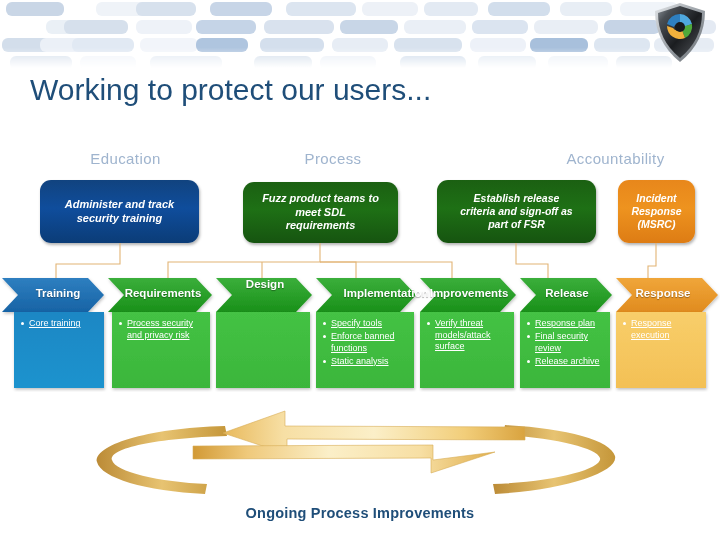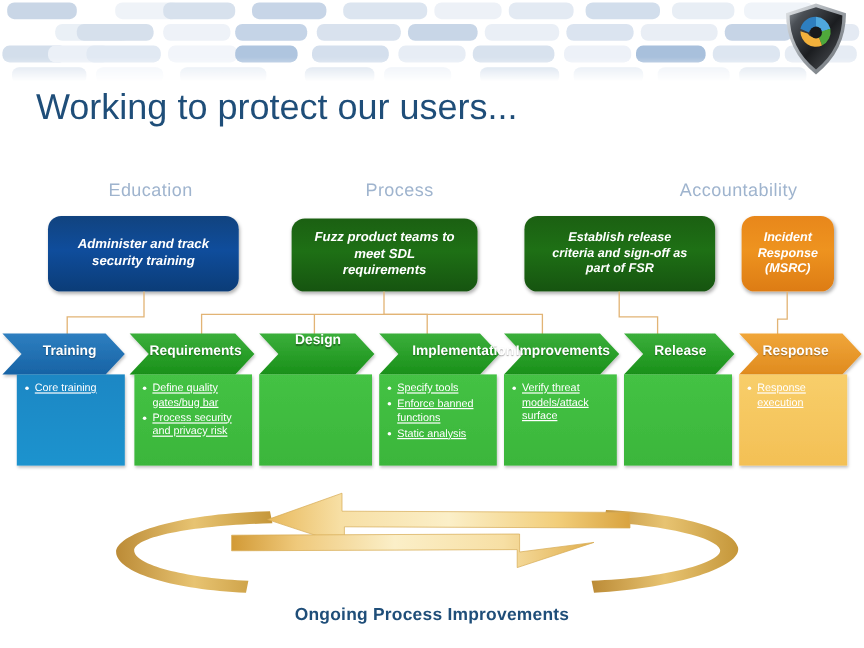--- a/index.html
+++ b/index.html
@@ -349,30 +349,34 @@
   <div class="phase-title" style="left:220px; top:2px; width:90px;">Design</div>
   <div class="phase-title" style="left:316px; top:11px; width:100px;margin-left:20px;">Implementation</div>
   <div class="phase-title" style="left:422px; top:11px; width:94px;">Improvements</div>
   <div class="phase-title" style="left:522px; top:11px; width:90px;">Release</div>
   <div class="phase-title" style="left:618px; top:11px; width:90px;">Response</div>
 
   <ul class="phase-items" style="left:20px;  top:42px; width:84px;">
       <li>Core training</li>
     </ul>
   <ul class="phase-items" style="left:118px; top:42px; width:90px;">
-      <li>Define quality gates/bug bar</li>
       <li>Process security and privacy risk</li>
     </ul>
   <ul class="phase-items" style="left:322px; top:42px; width:90px;">
       <li>Specify tools</li>
       <li>Enforce banned functions</li>
       <li>Static analysis</li>
     </ul>
   <ul class="phase-items" style="left:426px; top:42px; width:86px;">
       <li>Verify threat models/attack surface</li>
+    </ul>
+  <ul class="phase-items" style="left:526px; top:42px; width:82px;">
+      <li>Response plan</li>
+      <li>Final security review</li>
+      <li>Release archive</li>
     </ul>
   <ul class="phase-items" style="left:622px; top:42px; width:82px;">
       <li>Response execution</li>
     </ul>
 </div>
 
 <div id="cycle-arrow">
   <svg width="550" height="112" viewBox="0 0 550 112" xmlns="http://www.w3.org/2000/svg">
     <defs>
       <linearGradient id="goldTop" x1="0" y1="0" x2="1" y2="0">

